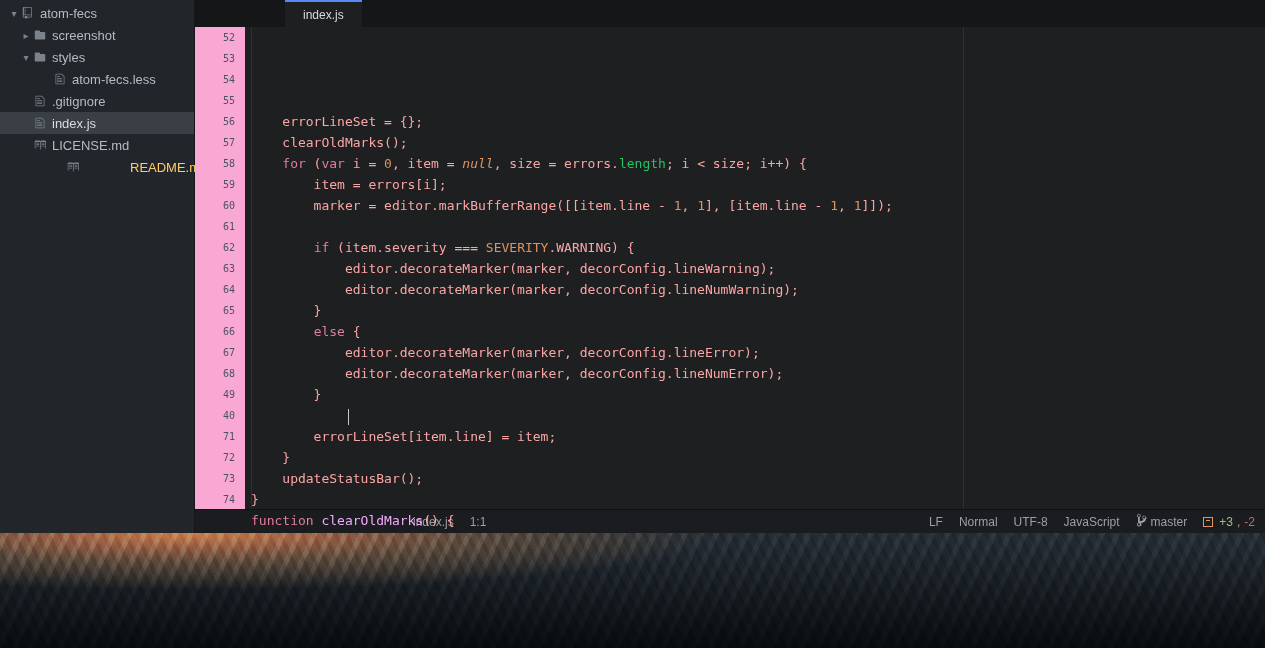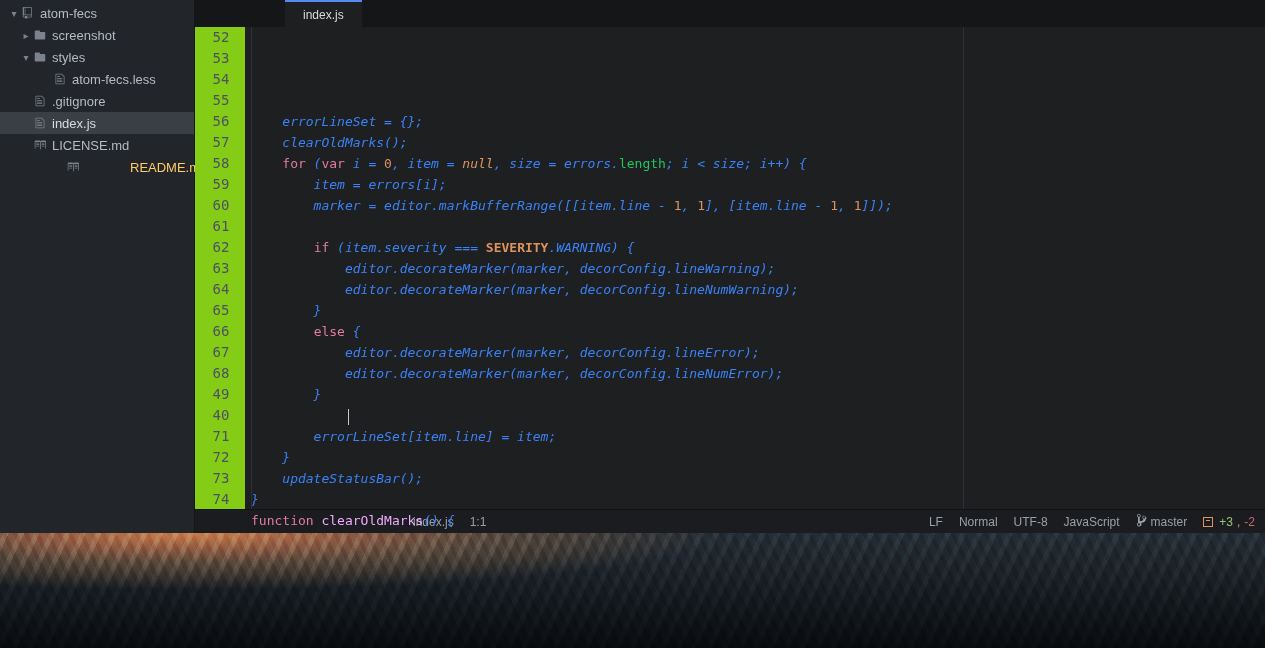--- a/index.html
+++ b/index.html
@@ -62,26 +62,26 @@
     font-size: 12px;
   }
   .tab.active {
     background: #1d1f21;
     color: #d7dae0;
     border-top: 2px solid #568af2;
   }
 
   .code-area { flex: 1; display: flex; min-height: 0; position: relative; }
   .gutter {
-    background: #84cc16;
+    background: #f9a8d4;
     color: #4b5362;
-    text-align: center;
+    text-align: right;
     padding: 0 10px 0 12px;
     font-family: Menlo, Consolas, monospace;
-    font-size: 14px;
+    font-size: 10px;
     line-height: 21px;
     user-select: none;
     flex-shrink: 0;
     width: 50px;
   }
   .code {
     font-family: Menlo, Consolas, monospace;
     font-size: 13px;
     line-height: 21px;
     padding-left: 6px;
@@ -104,23 +104,23 @@
     width: 1px;
     background: #2d3036;
     left: 718px;
   }
 
   .kw { color: #e27d9b; }
   .num { color: #de935f; }
   .null { color: #de935f; font-style: italic; }
   .len { color: #22c55e; }
   .fn { color: #f0abfc; }
-  .const { color: #de935f; font-weight: bold; }
+  .const { color: #de935f; }
   .type { color: #f0c674; }
-  .pl { color: #3b82f6; font-style: italic; }
+  .pl { color: #fca5a5; }
 
   .cursor-caret {
     display: inline-block;
     width: 1px; height: 16px;
     background: #c5c8c6;
     vertical-align: middle;
     margin-left: 34px;
   }
 
   

